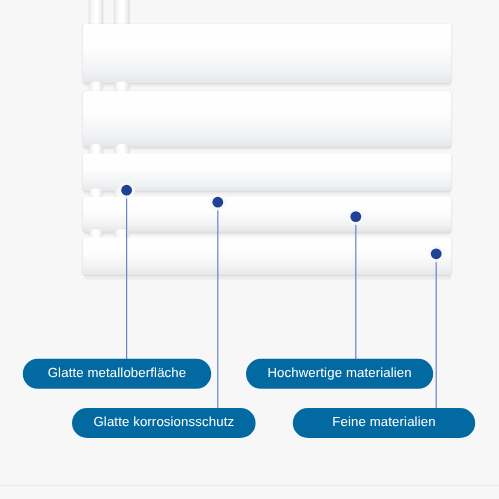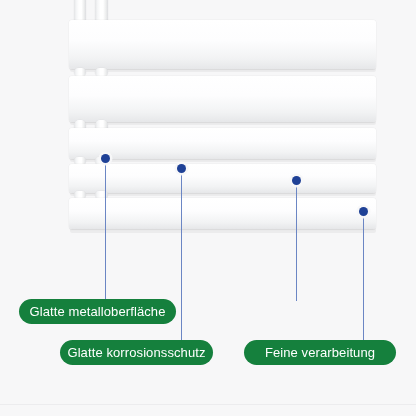--- a/index.html
+++ b/index.html
@@ -93,23 +93,23 @@
     border-radius: 50%;
     background: #1f4196;
     box-shadow: 0 0 0 2.5px rgba(247,247,248,0.92);
   }
 
   
   .pill {
     position: absolute;
     height: 25px;
     border-radius: 13px;
-    background: #15803d;
+    background: #0369a1;
     color: #ffffff;
-    font-size: 13px;
+    font-size: 11px;
     letter-spacing: 0.1px;
     line-height: 25px;
     text-align: center;
     white-space: nowrap;
     cursor: pointer;
   }
 </style>
 </head>
 <body>
 
@@ -154,20 +154,21 @@
   <div class="leader" style="left:296px; top:180px; height:121px;"></div>
   <div class="leader" style="left:363px; top:211px; height:131px;"></div>
 
   <div class="dot" style="left:101px; top:154px;"></div>
   <div class="dot" style="left:177px; top:164px;"></div>
   <div class="dot" style="left:292px; top:176px;"></div>
   <div class="dot" style="left:359px; top:207px;"></div>
 
   <div class="pill" style="left:19px; top:299px; width:157px;">Glatte metalloberfläche</div>
 
+  <div class="pill" style="left:205px; top:299px; width:156px;">Hochwertige materialien</div>
 
   <div class="pill" style="left:60px; top:340px; width:153px;">Glatte korrosionsschutz</div>
 
-  <div class="pill" style="left:244px; top:340px; width:152px;">Feine verarbeitung</div>
+  <div class="pill" style="left:244px; top:340px; width:152px;">Feine materialien</div>
 
   <div class="bottom-rule"></div>
 
 </div>
 
 </body></html>

